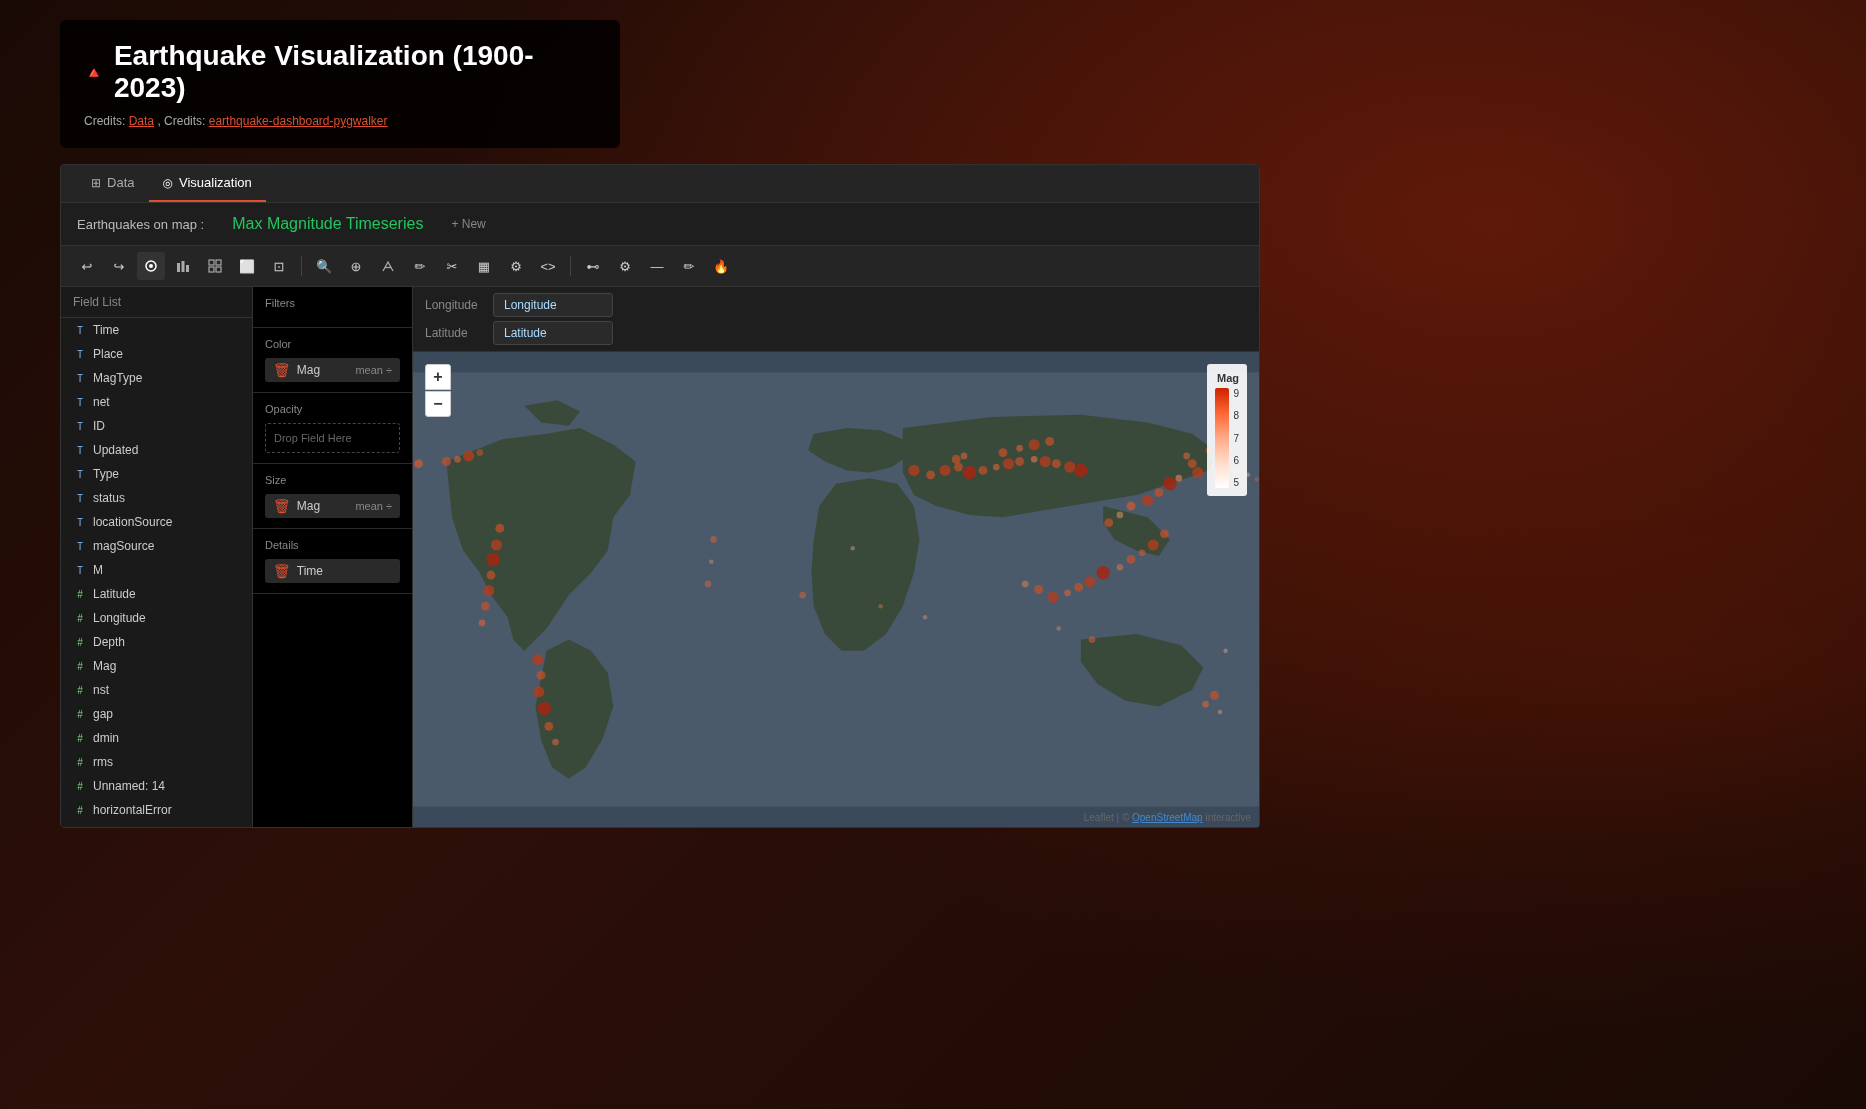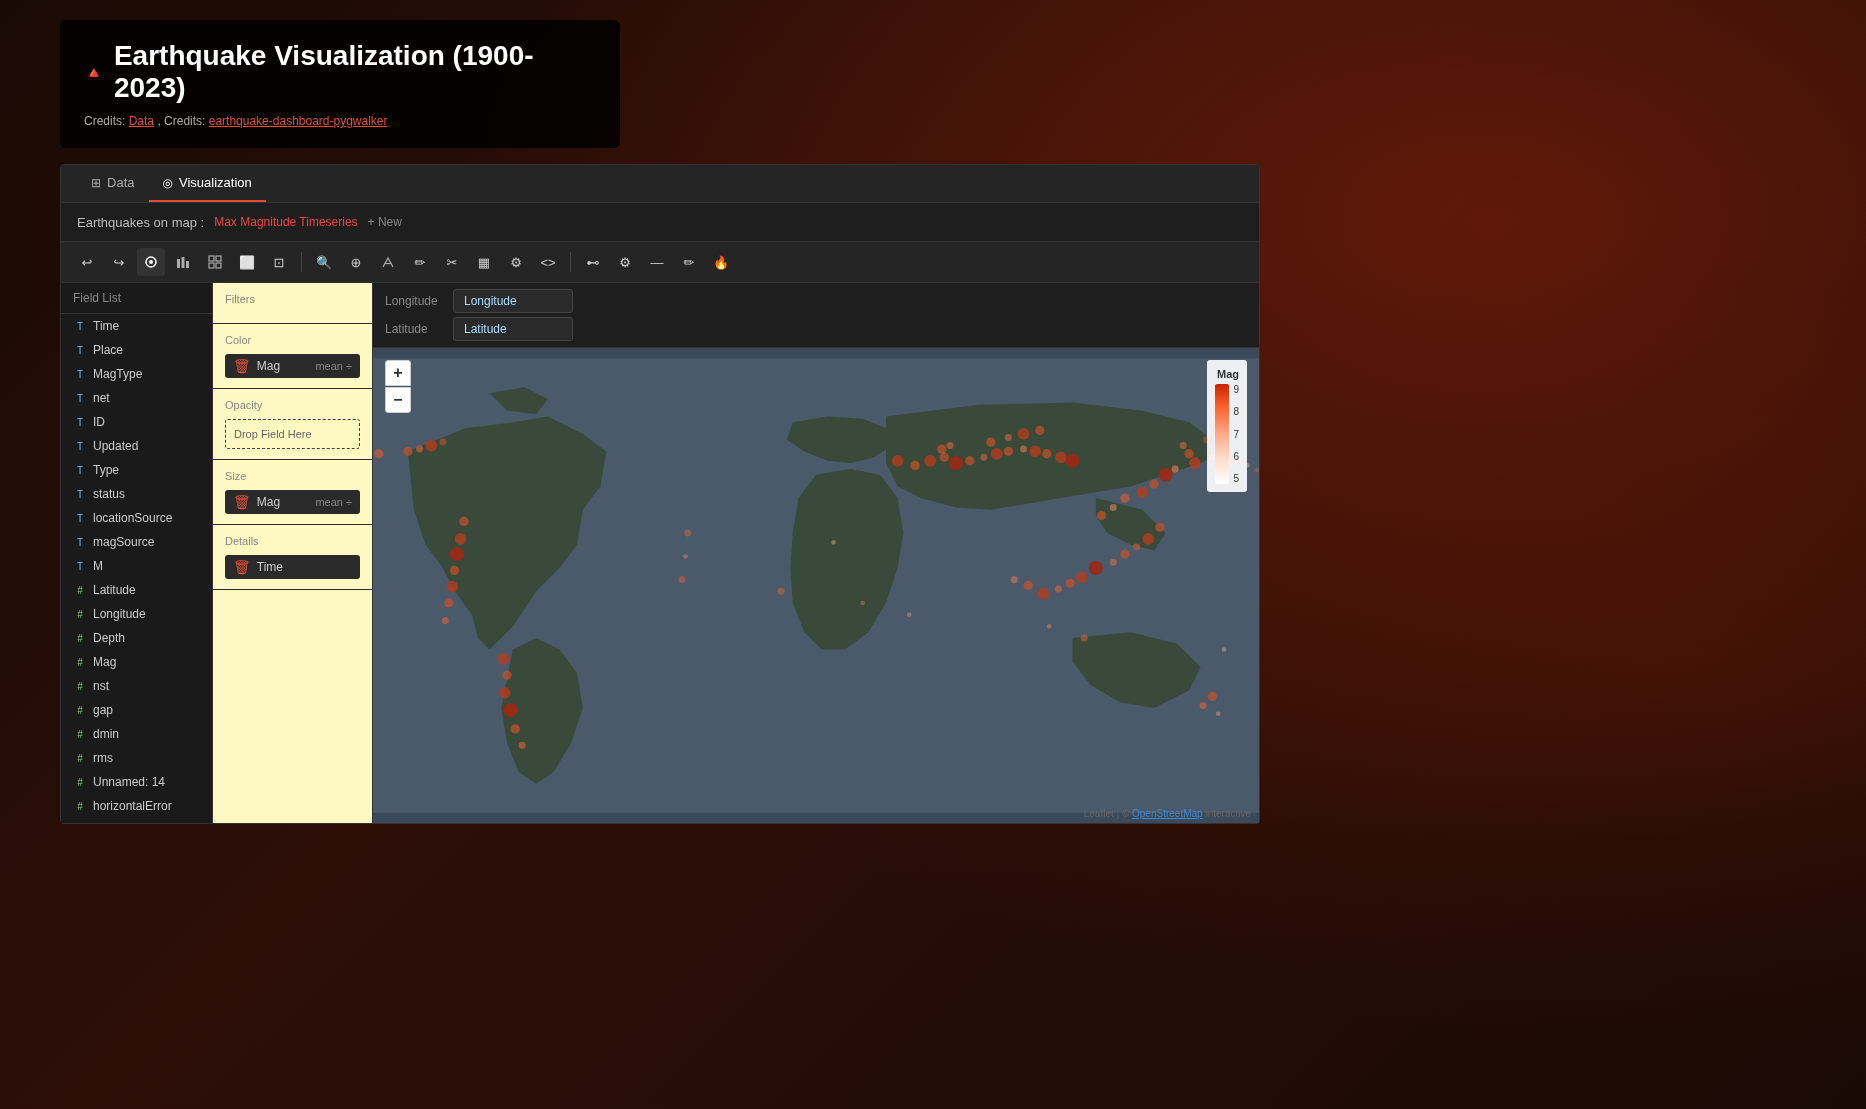--- a/index.html
+++ b/index.html
@@ -86,33 +86,33 @@
       color: #fff;
       border-bottom: 2px solid #e05030;
     }
     .tab-icon {
       font-size: 12px;
     }
     
     .subtabs-bar {
       display: flex;
       align-items: center;
-      gap: 0;
+      gap: 18px;
       padding: 8px 16px;
       border-bottom: 1px solid #333;
       background: #1e1e1e;
     }
     .subtab-label {
       color: #bbb;
       font-size: 13px;
     }
     .subtab {
       padding: 4px 10px;
-      font-size: 12px;
-      color: #ef4444;
+      font-size: 16px;
+      color: #22c55e;
       border-radius: 3px;
       cursor: pointer;
       background: transparent;
     }
     .subtab-new {
       color: #888;
       font-size: 12px;
       cursor: pointer;
       text-align: center;
     }
@@ -145,21 +145,21 @@
       background: #444;
       margin: 0 4px;
     }
     
     .viz-layout {
       display: flex;
       height: 540px;
     }
     
     .field-list-panel {
-      width: 152px;
+      width: 192px;
       border-right: 1px solid #333;
       background: #1a1a1a;
       overflow: hidden;
       display: flex;
       flex-direction: column;
     }
     .field-list-header {
       padding: 8px 12px;
       font-size: 12px;
       color: #888;
@@ -198,21 +198,21 @@
     }
     .field-dots {
       color: #555;
       font-size: 14px;
       opacity: 0;
     }
     
     .config-panel {
       width: 160px;
       border-right: 1px solid #333;
-      background: #fef9c3;
+      background: #000000;
       overflow-y: auto;
     }
     .config-section {
       padding: 10px 12px;
       border-bottom: 1px solid #2a2a2a;
     }
     .config-section-title {
       font-size: 11px;
       color: #888;
       margin-bottom: 8px;

